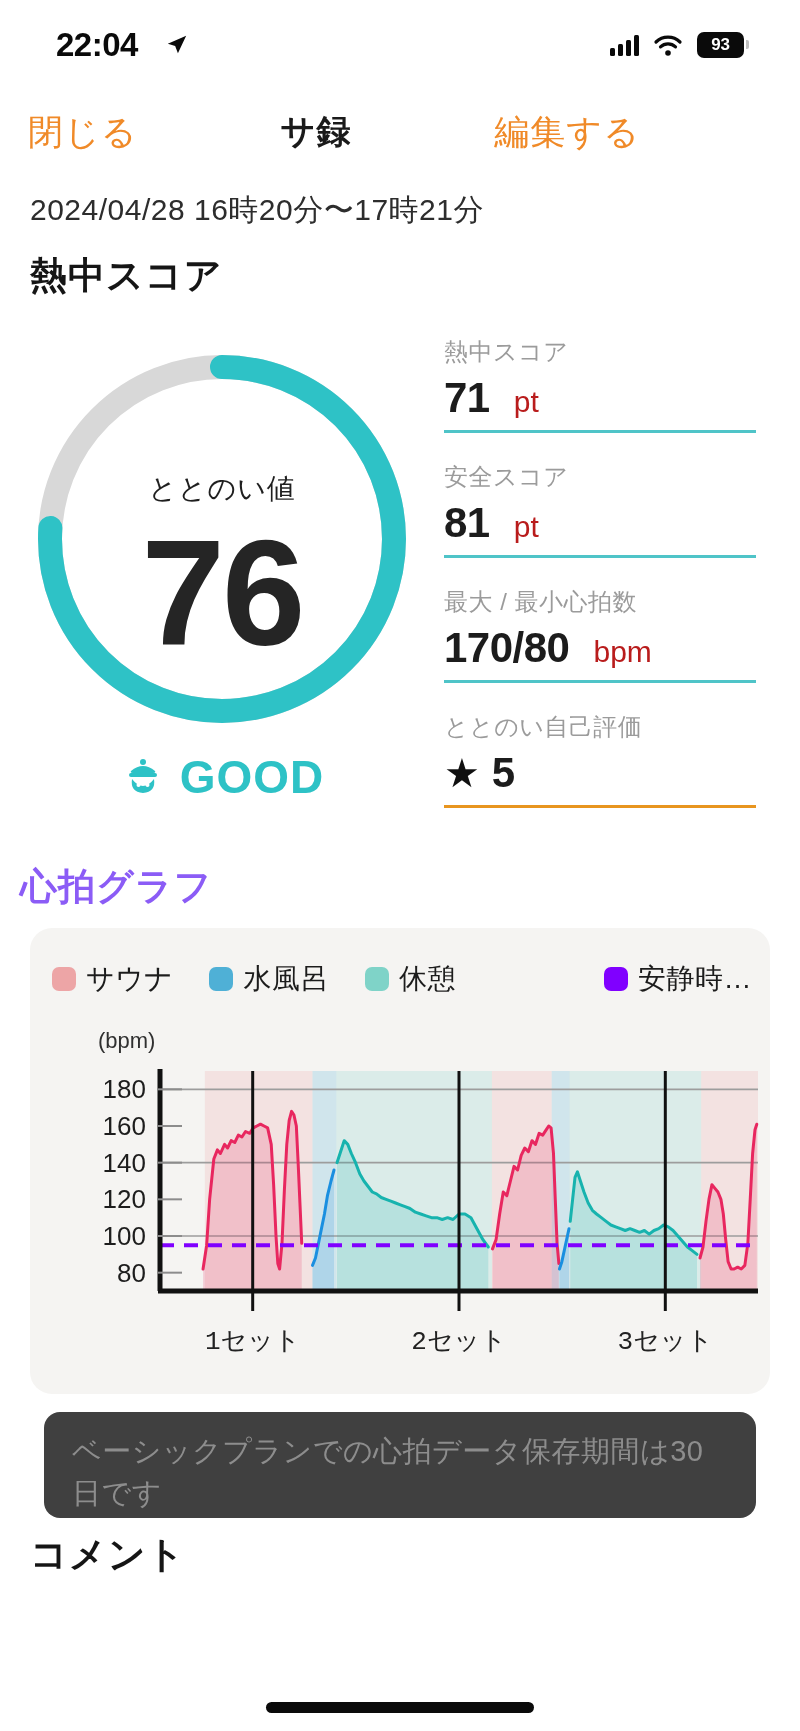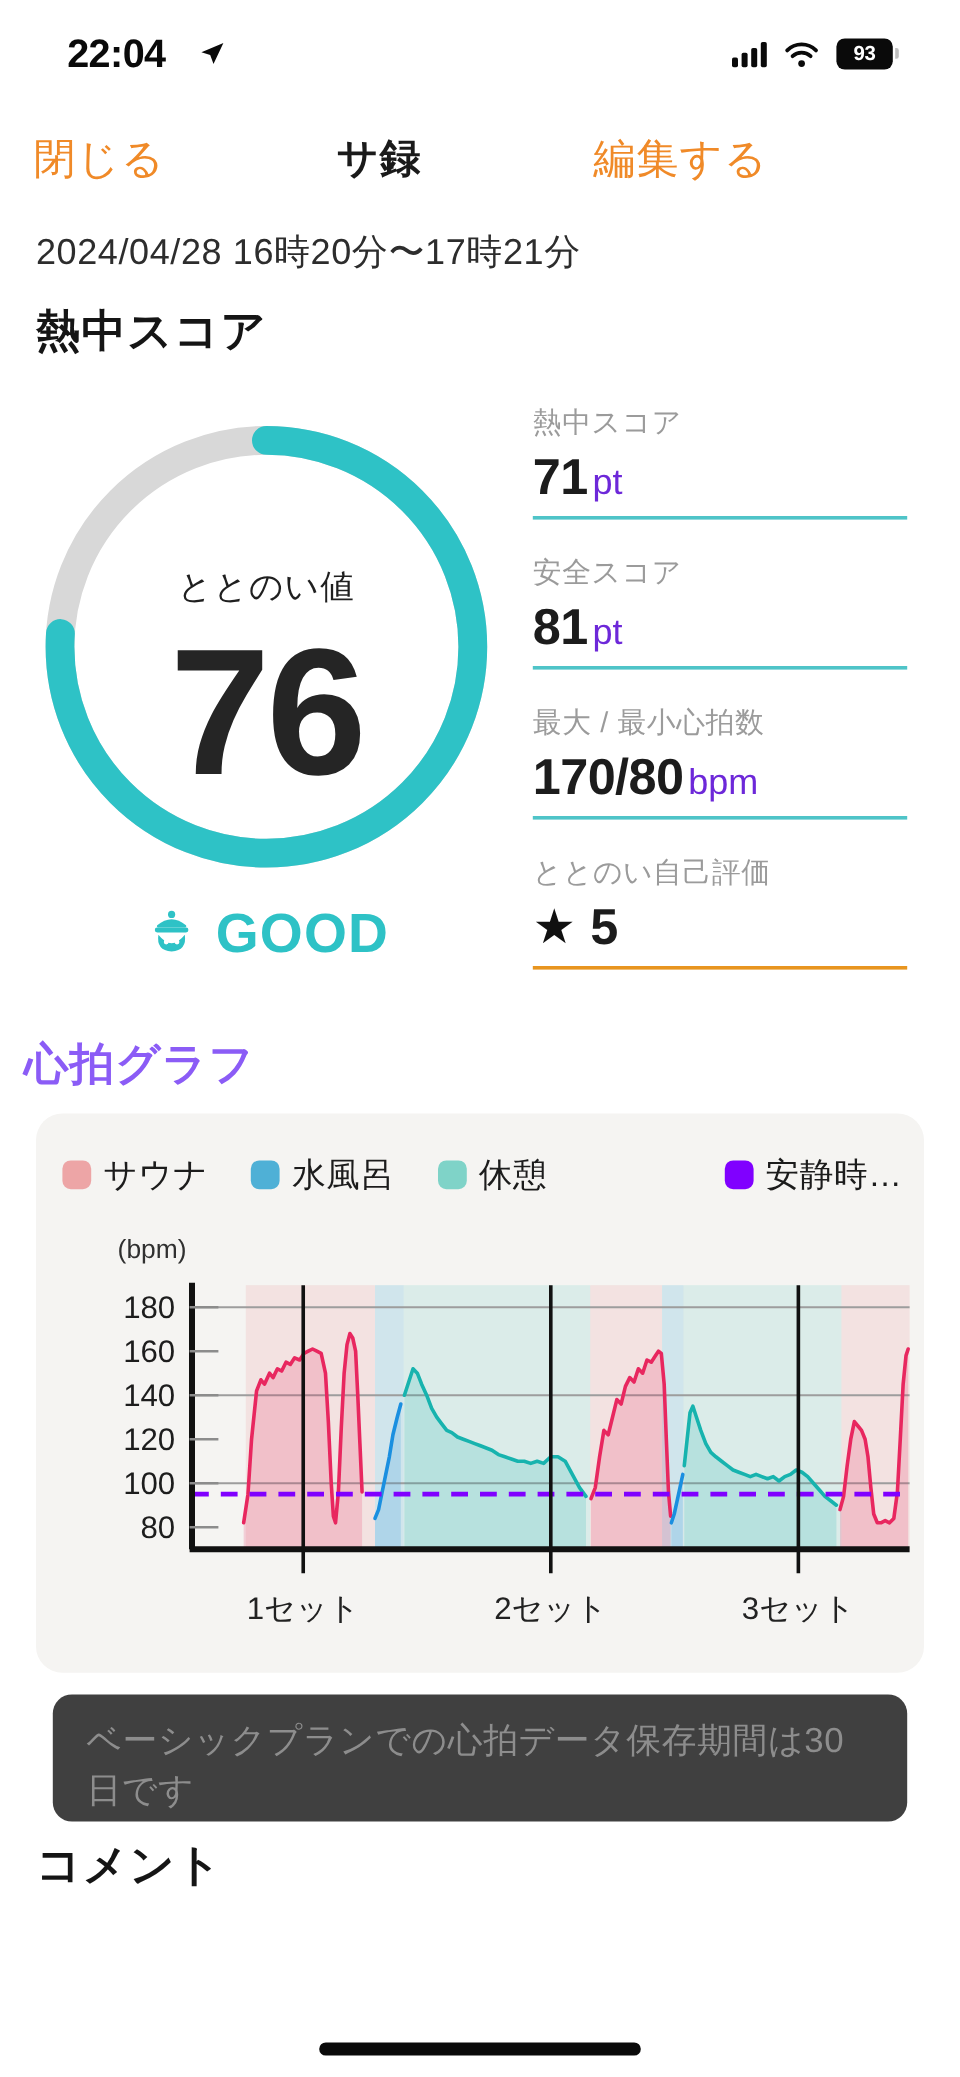--- a/index.html
+++ b/index.html
@@ -71,41 +71,41 @@
     display:flex; align-items:center; justify-content:center; gap:14px;
   }
   .verdict-text { font-size:46px; font-weight:600; color:#2ec2c6; letter-spacing:1px; }
 
   
   .stats { position:absolute; left:444px; top:6px; width:312px; }
   .stat { margin-bottom:28px; }
   .stat-label { font-size:24px; color:#9b9b9b; letter-spacing:0.5px; }
   .stat-value-row { display:flex; align-items:baseline; gap:4px; margin-top:6px; padding-bottom:8px; }
   .stat-num { font-size:42px; font-weight:700; color:#1c1c1c; letter-spacing:-0.5px; }
-  .stat-unit { font-size:30px; color:#6d28d9; }
+  .stat-unit { font-size:30px; color:#b91c1c;margin-left:20px; }
   .stat-rule { height:3px; background:#4fc4c8; width:100%; }
   .stat-rule.orange { background:#e8951f; }
   .star-num { font-size:42px; font-weight:700; color:#1c1c1c; display:flex; align-items:center; gap:12px; }
   .star-glyph { font-size:40px; color:#101010; line-height:1; }
 
   
   .sec-title { position:absolute; left:20px; top:862px; font-size:37px; font-weight:700; color:#8b5cf6; letter-spacing:1px; }
   .chartcard {
     position:absolute; left:30px; top:928px; width:740px; height:466px;
     background:#f5f4f2; border-radius:22px;
   }
   .legend { position:absolute; top:32px; left:22px; width:700px; display:flex; align-items:center; }
   .lg { display:flex; align-items:center; gap:10px; margin-right:36px; }
   .lg:last-child { margin-right:0; margin-left:auto; }
   .lg-swatch { width:24px; height:24px; border-radius:7px; display:block; }
   .lg-text { font-size:28px; color:#1c1c1c; letter-spacing:0.5px; white-space:nowrap; }
 
   .unit-bpm { position:absolute; top:100px; left:68px; font-size:22px; color:#303030; }
   .plot { position:absolute; top:135px; left:0; width:740px; height:250px; }
-  .xlabels { position:absolute; top:395px; left:0; width:740px; height:40px; }
+  .xlabels { position:absolute; top:395px; left:0; width:740px; height:40px;font-family:Liberation Mono, monospace; }
   .xlab { position:absolute; font-size:26px; color:#222; transform:translateX(-50%); }
 
   
   .notice {
     position:absolute; left:44px; top:1412px; width:712px; height:106px;
     background:#404040; border-radius:16px; padding:18px 28px;
   }
   .notice p { font-size:29px; color:#8d8d8d; line-height:1.45; letter-spacing:0.5px; }
 
   

